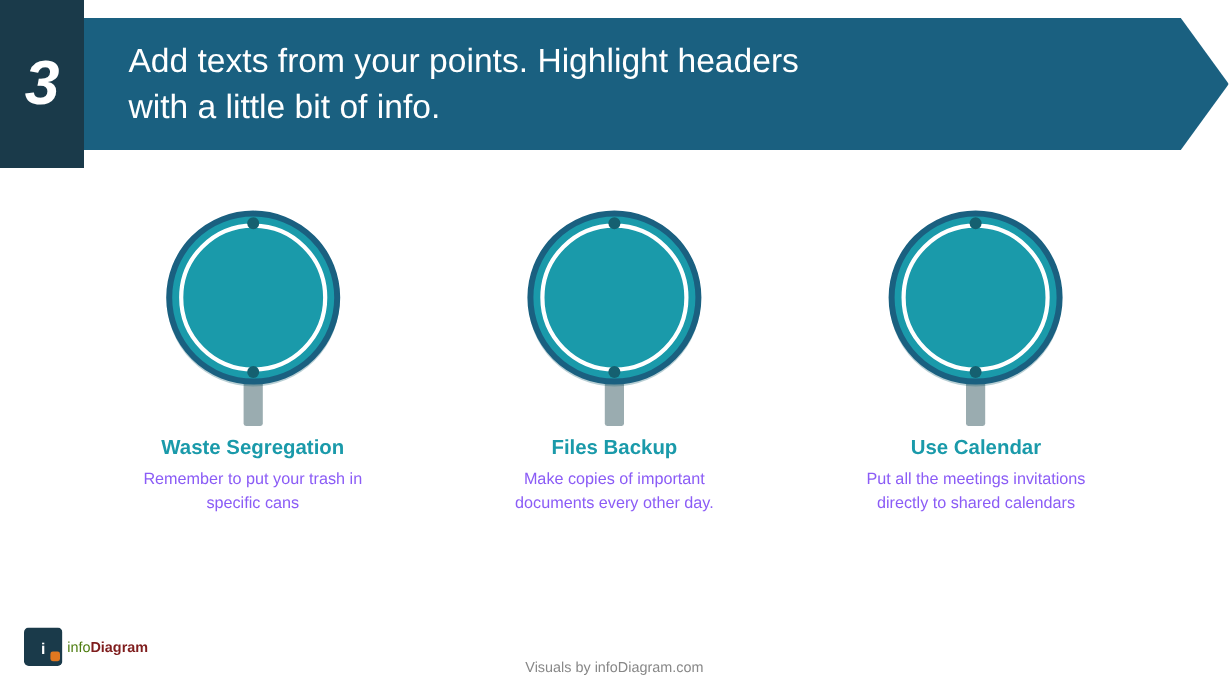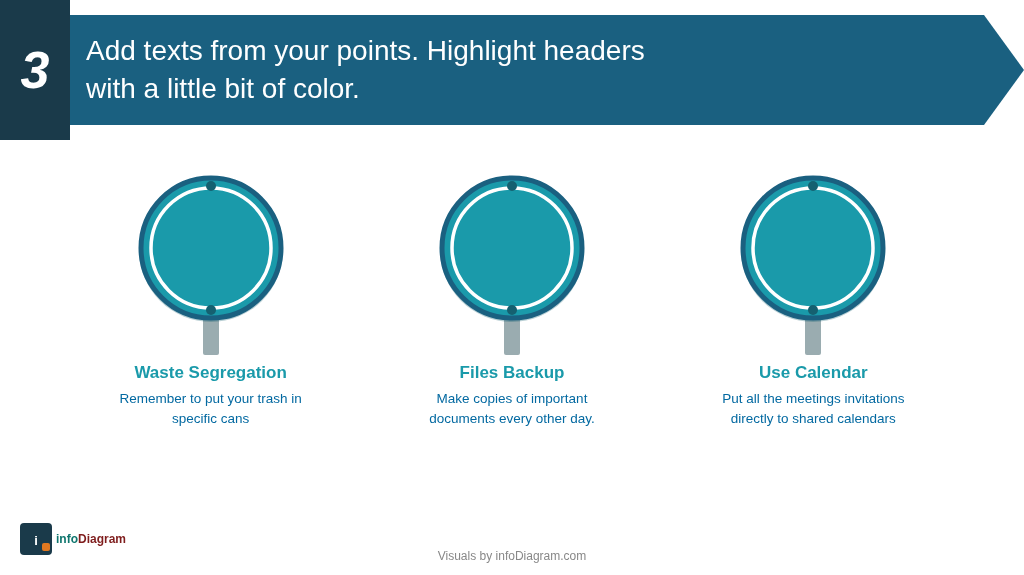--- a/index.html
+++ b/index.html
@@ -42,21 +42,21 @@
       display: flex;
       align-items: center;
     }
 
     .banner {
       background: #1a6080;
       width: 100%;
       height: 110px;
       display: flex;
       align-items: center;
-      padding-left: 16px;
+      padding-left: 37px;
       position: relative;
       clip-path: polygon(0 0, calc(100% - 40px) 0, 100% 50%, calc(100% - 40px) 100%, 0 100%);
     }
 
     .banner-text {
       color: #ffffff;
       font-size: 28px;
       font-weight: 400;
       line-height: 1.35;
       max-width: 680px;
@@ -96,21 +96,21 @@
       font-size: 17px;
       font-weight: bold;
       color: #1a9aaa;
       text-align: center;
       margin-top: 8px;
       margin-bottom: 6px;
     }
 
     .sign-body {
       font-size: 13.5px;
-      color: #0369a1;
+      color: #8b5cf6;
       text-align: center;
       line-height: 1.45;
     }
 
     
     .footer {
       position: absolute;
       bottom: 12px;
       left: 0;
       right: 0;
@@ -143,21 +143,21 @@
 <body>
 
 <div class="header-section">
   <div class="number-box">
     <span class="number-label">3</span>
   </div>
   <div class="banner-wrapper">
     <div class="banner">
       <div class="banner-text">
         <span>Add texts from your points. Highlight headers</span><br>
-        <span>with a little bit of color.</span>
+        <span>with a little bit of info.</span>
       </div>
     </div>
   </div>
 </div>
 
 <div class="main-content">
   <div class="signs-row">
 
     <div class="sign-column">
       <svg class="sign-svg" viewBox="0 0 160 185" xmlns="http://www.w3.org/2000/svg">
@@ -213,17 +213,17 @@
 </div>
 
 <div class="footer">
   <div class="footer-logo">
     <svg class="footer-logo-icon" viewBox="0 0 32 32" xmlns="http://www.w3.org/2000/svg">
       <rect x="0" y="0" width="32" height="32" rx="4" fill="#1a3a4a"></rect>
       <text x="16" y="22" text-anchor="middle" fill="#ffffff" font-size="13" font-weight="bold" font-family="Arial">i</text>
       <rect x="22" y="20" width="8" height="8" rx="2" fill="#e07820"></rect>
     </svg>
     <div style="font-size:12px; color:#555;">
-      <span style="font-weight:bold; color:#0f766e;">info</span><span style="font-weight:bold; color:#7f1d1d;text-align:center;">Diagram</span>
+      <span style="font-weight:normal; color:#4d7c0f;">info</span><span style="font-weight:bold; color:#7f1d1d;text-align:center;">Diagram</span>
     </div>
   </div>
   <div class="footer-credit">Visuals by infoDiagram.com</div>
 </div>
 
 </body></html>

